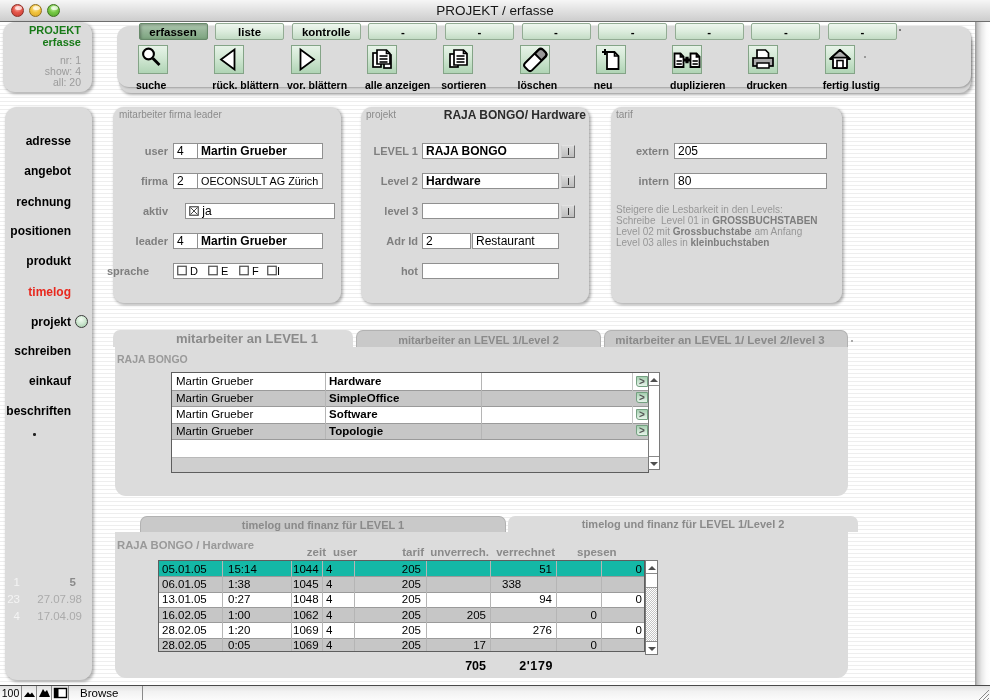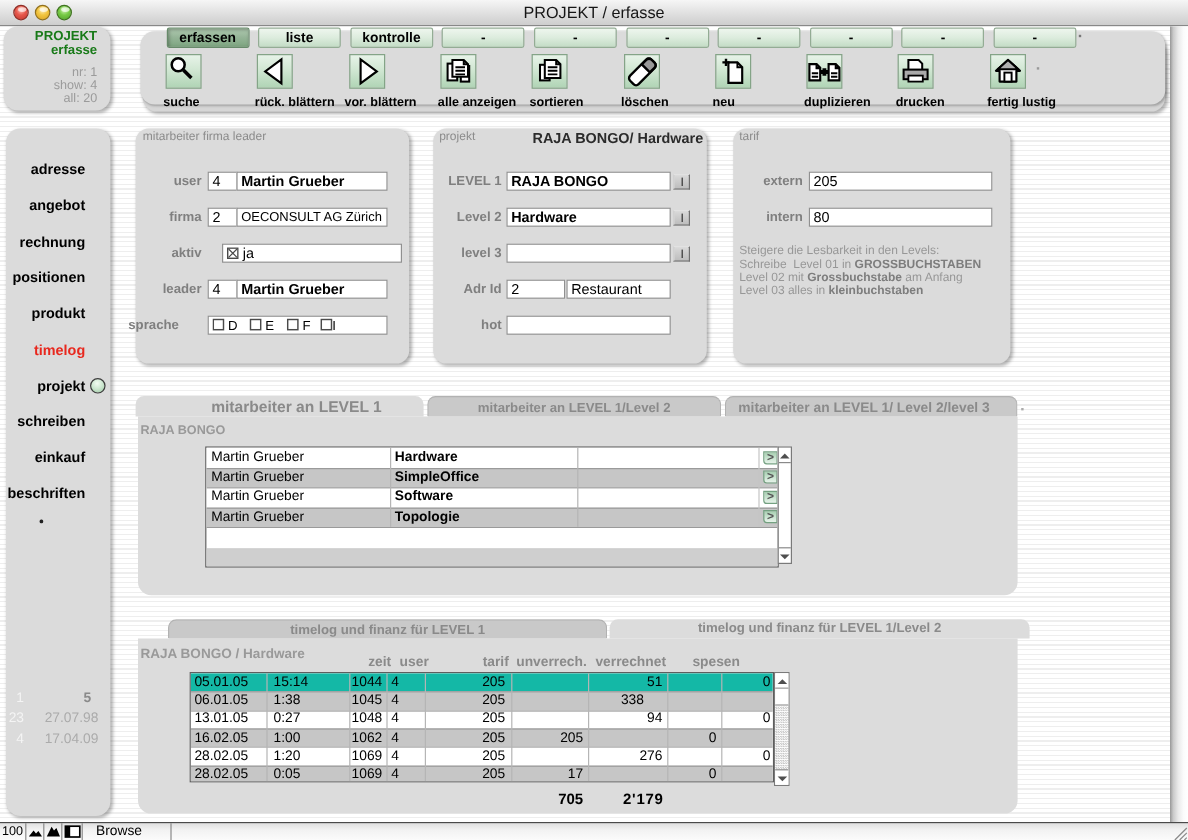--- a/index.html
+++ b/index.html
@@ -346,21 +346,21 @@
           <span class="cell" style="left:212px; top:1.5px; width:50px; text-align:right;">205</span>
           <span class="cell" style="left:343px; top:1.5px; width:50px; text-align:right;">51</span>
           <span class="cell" style="left:433px; top:1.5px; width:50px; text-align:right;">0</span>
         </div>
       <div class="trow" style="top:15.3px; height:15.4px; background:#c6c6c6;">
           <span class="cell" style="left:3px; top:1.5px;">06.01.05</span>
           <span class="cell" style="left:69px; top:1.5px;">1:38</span>
           <span class="cell" style="left:134px; top:1.5px;">1045</span>
           <span class="cell" style="left:167px; top:1.5px;">4</span>
           <span class="cell" style="left:212px; top:1.5px; width:50px; text-align:right;">205</span>
-          <span class="cell" style="left:343px; top:1.5px; width:50px; text-align:center;">338</span>
+          <span class="cell" style="left:343px; top:1.5px; width:50px; text-align:left;">338</span>
         </div>
       <div class="trow" style="top:30.7px; height:15.3px; background:#fff;">
           <span class="cell" style="left:3px; top:1.5px;">13.01.05</span>
           <span class="cell" style="left:69px; top:1.5px;">0:27</span>
           <span class="cell" style="left:134px; top:1.5px;">1048</span>
           <span class="cell" style="left:167px; top:1.5px;">4</span>
           <span class="cell" style="left:212px; top:1.5px; width:50px; text-align:right;">205</span>
           <span class="cell" style="left:343px; top:1.5px; width:50px; text-align:right;">94</span>
           <span class="cell" style="left:433px; top:1.5px; width:50px; text-align:right;">0</span>
         </div>

